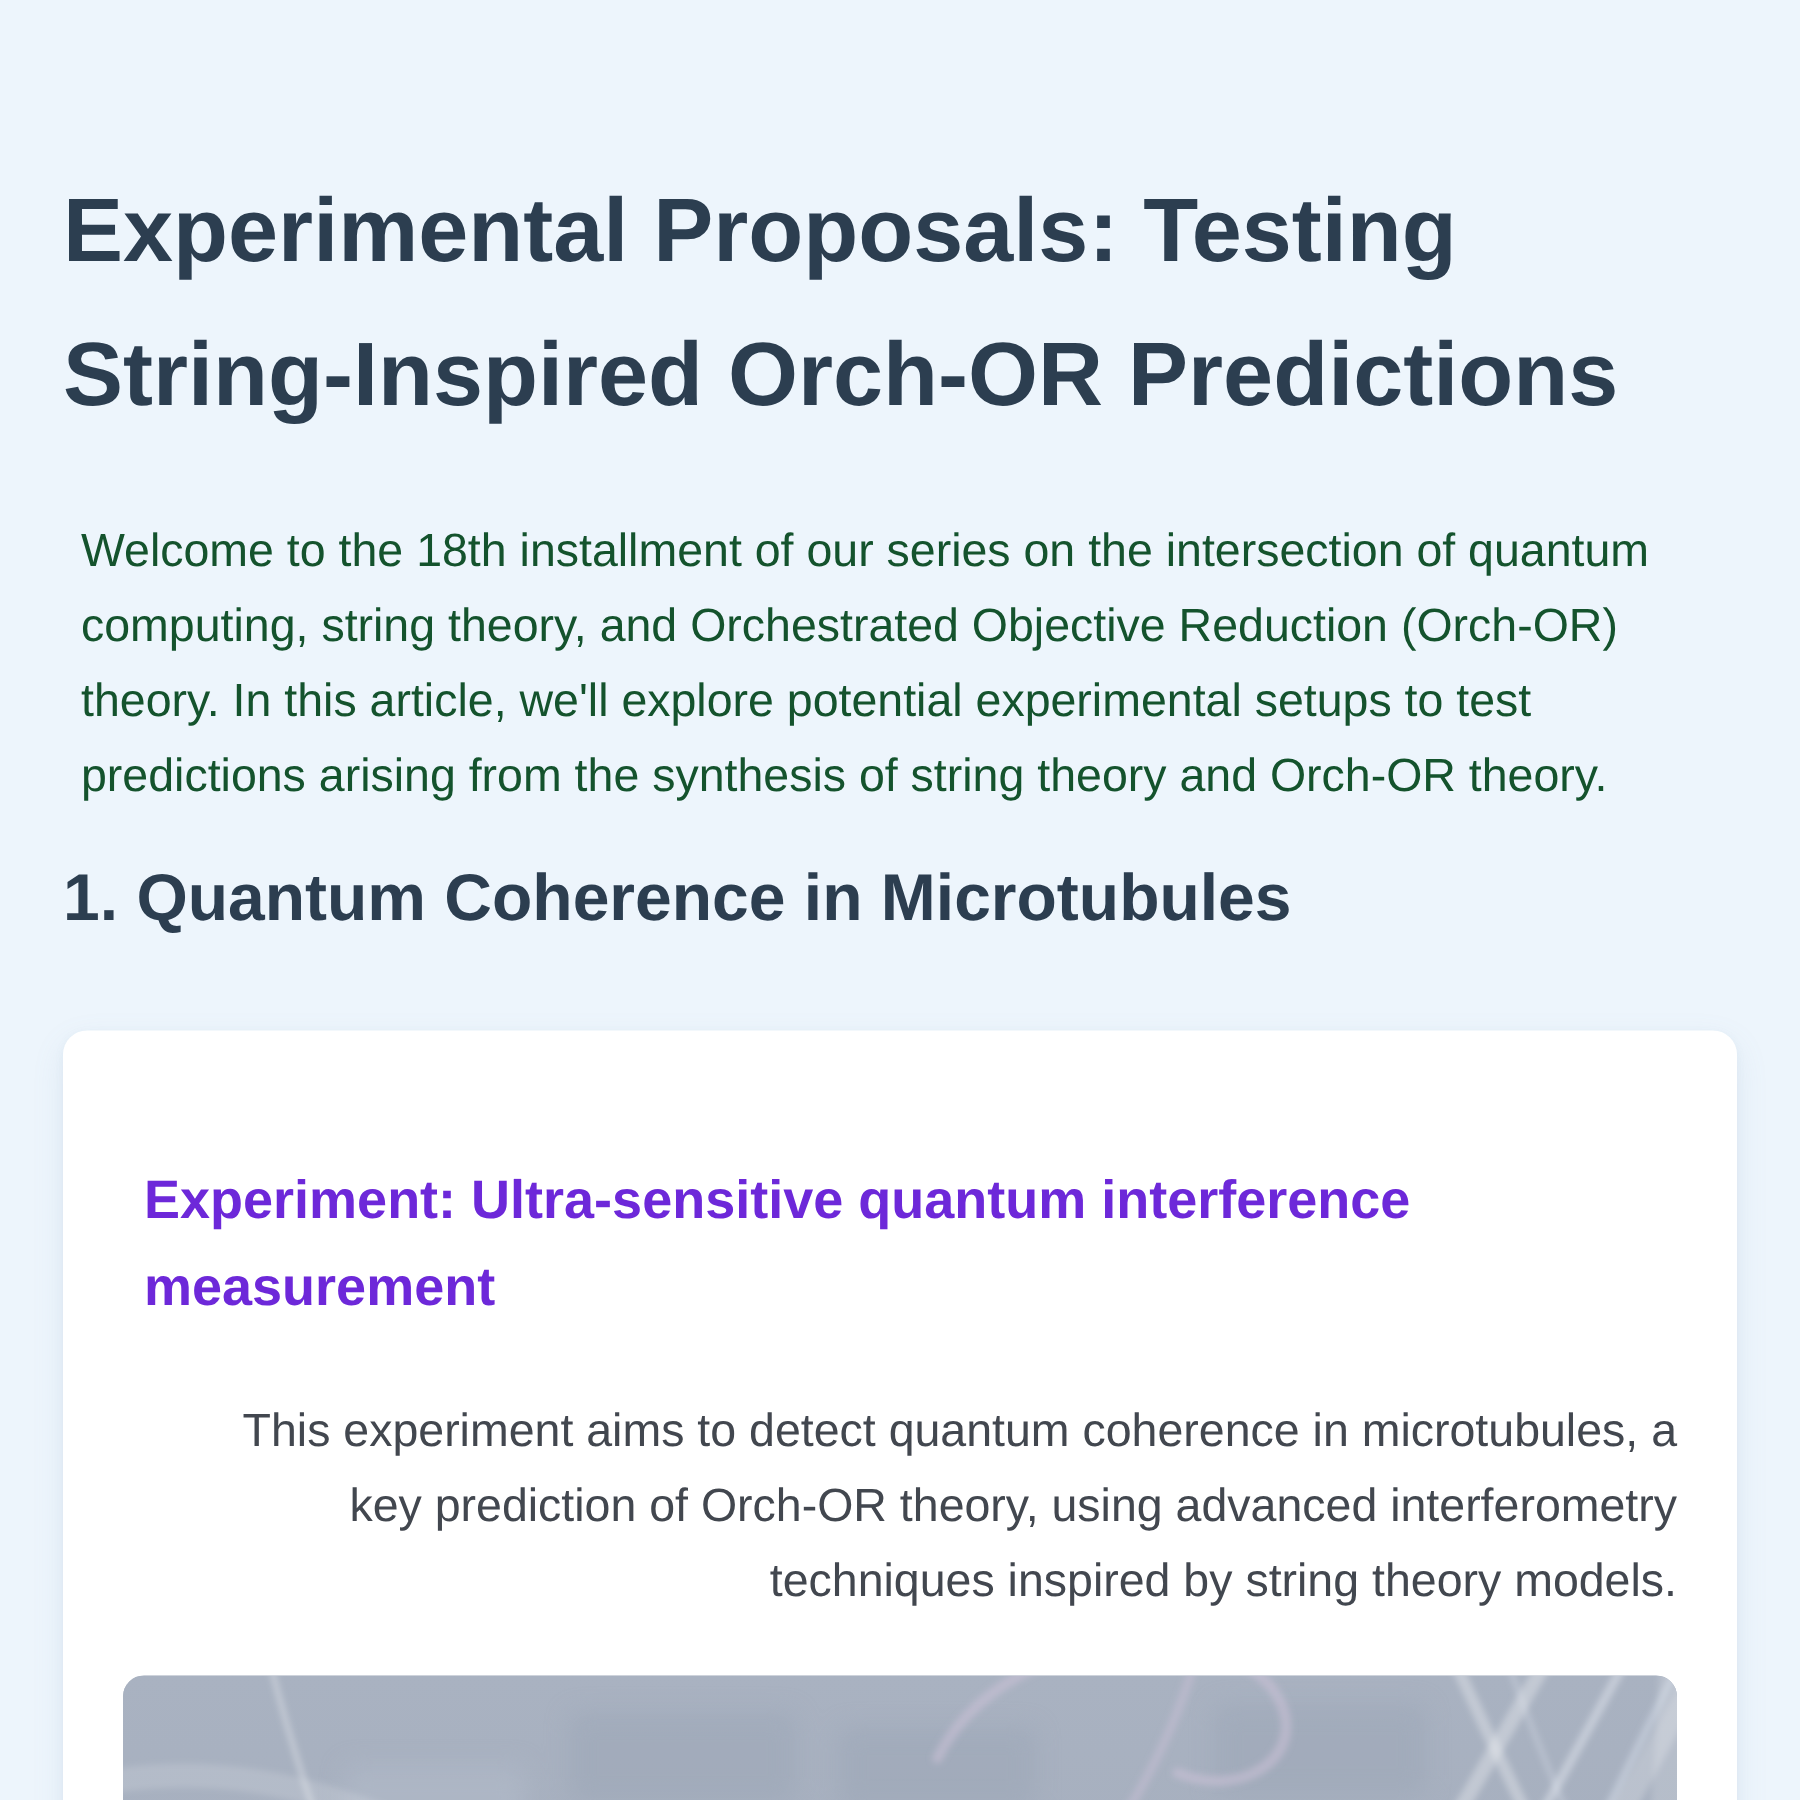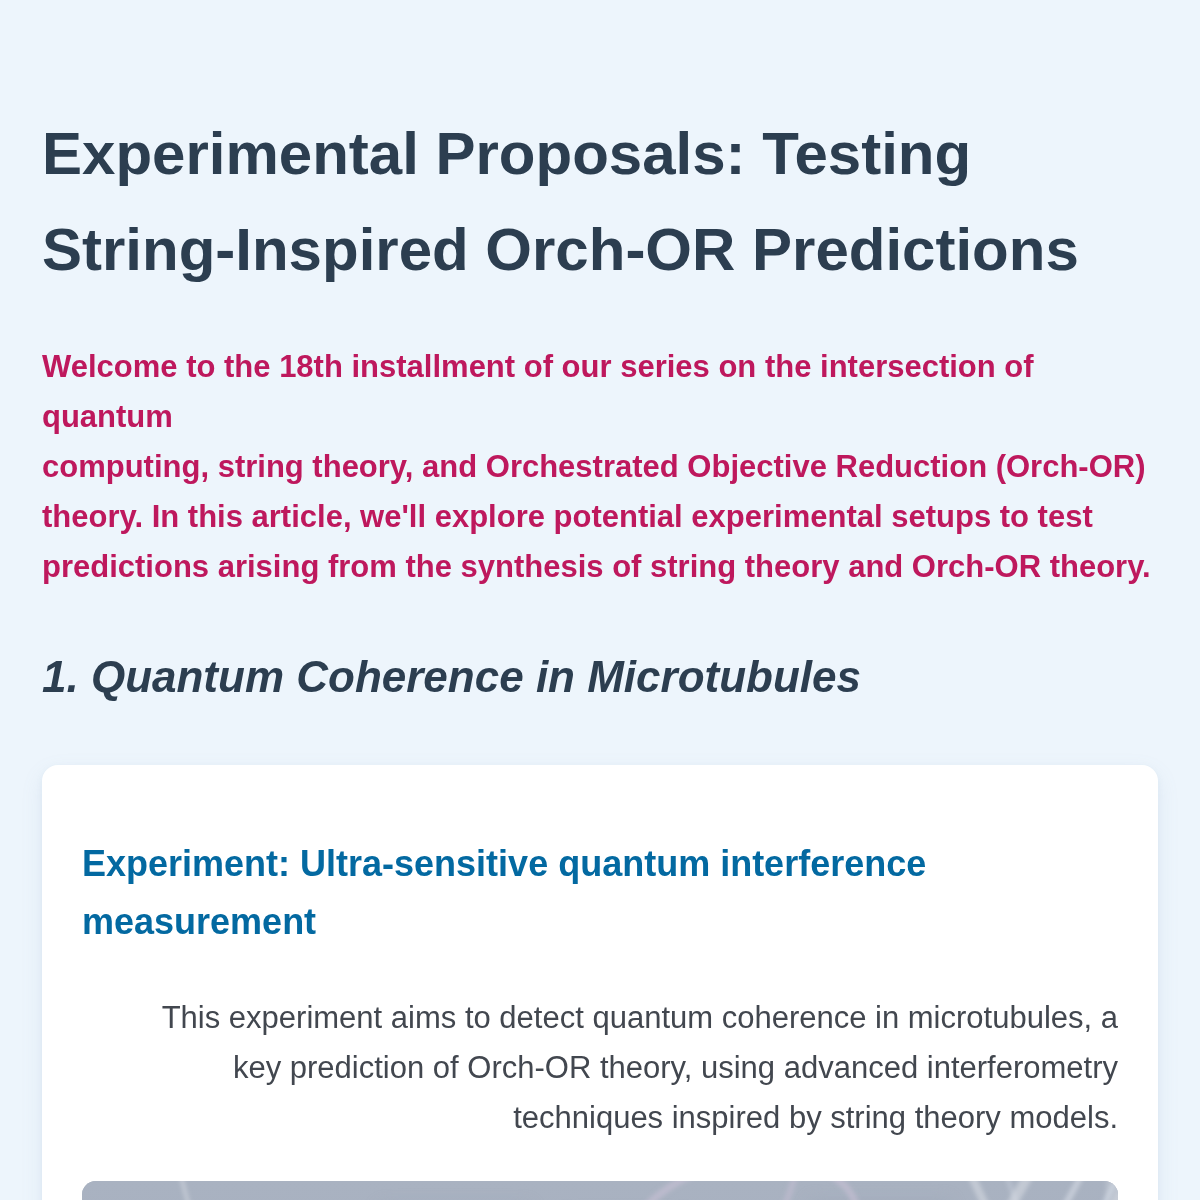--- a/index.html
+++ b/index.html
@@ -19,47 +19,46 @@
   }
   .pre { white-space: pre-line; }
   h1.article-title {
     margin: 94px 0 0;
     font-size: 60px;
     line-height: 96px;
     font-weight: 700;
     color: #2c3e50;
   }
   p.intro {
-    margin: 44px 0 0;
+    margin: 44px 12px 0;
     font-size: 31px;
     line-height: 50px;
-    font-weight: 700;
-    color: #be185d;
+    font-weight: 400;
+    color: #14532d;
   }
   h2.section-heading {
-    margin: 56px 0 0;
+    margin: 28px 0 0;
     font-size: 44px;
     line-height: 57px;
     font-weight: 700;
     color: #2c3e50;
-    font-style: italic;
   }
   .card {
     margin-top: 60px;
     background: #ffffff;
     border-radius: 16px;
     padding: 70px 40px 56px;
     box-shadow: 0 8px 22px rgba(120, 150, 180, 0.12), 0 2px 6px rgba(120, 150, 180, 0.08);
   }
   .card h3 {
-    margin: 0;
+    margin: 14px;
     font-size: 36px;
     line-height: 58px;
     font-weight: 700;
-    color: #0369a1;
+    color: #6d28d9;
   }
   .card p.card-body {
     margin: 42px 0 0;
     font-size: 31px;
     line-height: 50px;
     font-weight: 400;
     color: #42474f;
     text-align: right;
   }
   .card-image {

